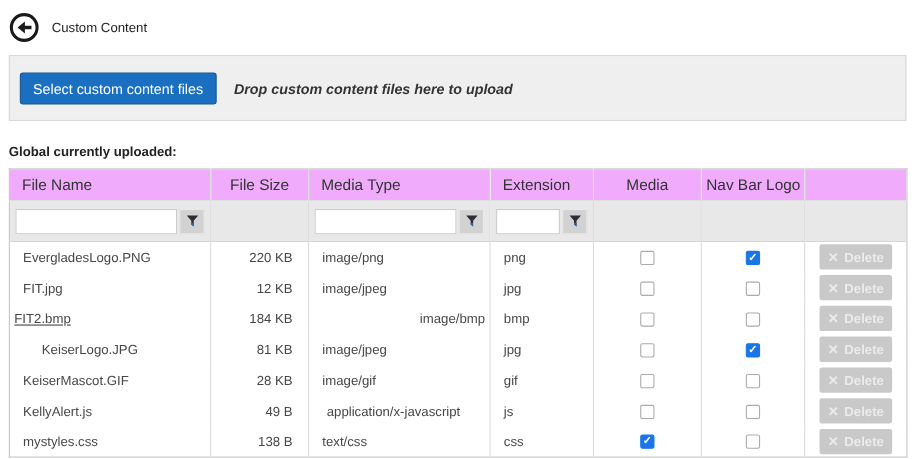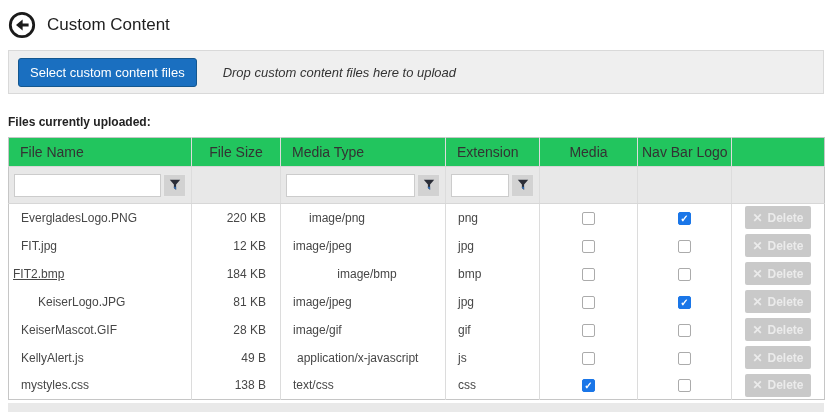--- a/index.html
+++ b/index.html
@@ -9,44 +9,44 @@
     background: #ffffff;
     font-family: "Liberation Sans", sans-serif;
     color: #333;
   }
   .page { padding: 8px; }
 
   
   .page-header { display: flex; align-items: center; gap: 11px; height: 30px; margin: 2px 0 10px 0; }
   .back-btn { width: 28px; height: 28px; padding: 0; border: none; background: transparent; cursor: pointer; }
   .back-btn svg { display: block; }
-  .title { font-size: 17px; color: #1e1e1e; font-weight: 400; }
+  .title { font-size: 12px; color: #1e1e1e; font-weight: 400; }
 
   
   .dropzone {
-    height: 44px; background: #efefef; border: 1px solid #d9d9d9;
+    height: 60px; background: #efefef; border: 1px solid #d9d9d9;
     display: flex; align-items: center; padding: 0 9px; margin-bottom: 21px;
   }
   .btn-primary {
     background: var(--primary, #1a6fc0); color: #fff;
     border: 1px solid #14578f; border-radius: 3px;
     font-family: inherit; font-size: 13px; padding: 6px 11px; cursor: pointer;
   }
-  .drop-hint { font-style: italic; font-size: 13px; color: #333; margin-left: 26px; }
+  .drop-hint { font-style: italic; font-size: 13px; color: #333; margin-left: 16px; font-weight: bold; }
 
   
   .files-label { font-size: 12px; font-weight: bold; color: #222; margin: 0 0 8px 0; }
 
   
   table.grid { border-collapse: collapse; table-layout: fixed; width: 816px; border: 1px solid #c6c6c6; }
   .grid th, .grid td { overflow: hidden; white-space: nowrap; }
   .grid th + th, .grid td + td { border-left: 1px solid #dcdcdc; }
 
   .grid thead th.hcell {
-    background: #22c55e; height: 29px; font-weight: 400; font-size: 14px;
+    background: #f0abfc; height: 29px; font-weight: 400; font-size: 14px;
     color: #333; border-bottom: 1px solid #d7d7d7; padding: 0 4px;
   }
   .grid tr.filter-row td {
     background: #e8e8e8; height: 37px; border-bottom: 1px solid #d7d7d7; padding: 0 5px;
   }
   .filter-widget { display: flex; align-items: center; gap: 2px; }
   .filter-widget input {
     flex: 1; min-width: 0; height: 23px; border: 1px solid #ccc; background: #fff;
     font-family: inherit; font-size: 12px; padding: 0 4px; color: #333;
   }
@@ -92,21 +92,21 @@
       </svg>
     </button>
     <span class="title">Custom Content</span>
   </div>
 
   <div class="dropzone">
     <button class="btn-primary">Select custom content files</button>
     <span class="drop-hint">Drop custom content files here to upload</span>
   </div>
 
-  <div class="files-label">Files currently uploaded:</div>
+  <div class="files-label">Global currently uploaded:</div>
 
   <table class="grid" id="grid">
     <colgroup>
         <col style="width: 183px;">
         <col style="width: 89px;">
         <col style="width: 165px;">
         <col style="width: 94px;">
         <col style="width: 98px;">
         <col style="width: 94px;">
         <col style="width: 93px;">
@@ -158,21 +158,21 @@
           </td>
           <td></td>
           <td></td>
           <td></td>
         </tr>
     </thead>
     <tbody>
         <tr>
           <td style="text-align: left; padding-left: 12px;">EvergladesLogo.PNG</td>
           <td style="text-align: right; padding-right: 14px;">220 KB</td>
-          <td style="text-align: left; padding-left: 28px;">image/png</td>
+          <td style="text-align: left; padding-left: 12px;">image/png</td>
           <td style="text-align: left; padding-left: 12px;">png</td>
           <td style="text-align: center;"><span class="checkbox"></span></td>
           <td style="text-align: center;"><span class="checkbox checked">✓</span></td>
           <td style="text-align: center;"><button class="delete-btn">
               <span>✕</span>
               <span>Delete</span>
             </button></td>
         </tr>
         <tr>
           <td style="text-align: left; padding-left: 12px;">FIT.jpg</td>
@@ -182,21 +182,21 @@
           <td style="text-align: center;"><span class="checkbox"></span></td>
           <td style="text-align: center;"><span class="checkbox"></span></td>
           <td style="text-align: center;"><button class="delete-btn">
               <span>✕</span>
               <span>Delete</span>
             </button></td>
         </tr>
         <tr>
           <td style="text-align: left;  text-decoration: underline;">FIT2.bmp</td>
           <td style="text-align: right; padding-right: 14px;">184 KB</td>
-          <td style="text-align: center; padding-left: 12px;">image/bmp</td>
+          <td style="text-align: right; padding-left: 12px;">image/bmp</td>
           <td style="text-align: left; padding-left: 12px;">bmp</td>
           <td style="text-align: center;"><span class="checkbox"></span></td>
           <td style="text-align: center;"><span class="checkbox"></span></td>
           <td style="text-align: center;"><button class="delete-btn">
               <span>✕</span>
               <span>Delete</span>
             </button></td>
         </tr>
         <tr>
           <td style="text-align: left; padding-left: 29px;">KeiserLogo.JPG</td>

